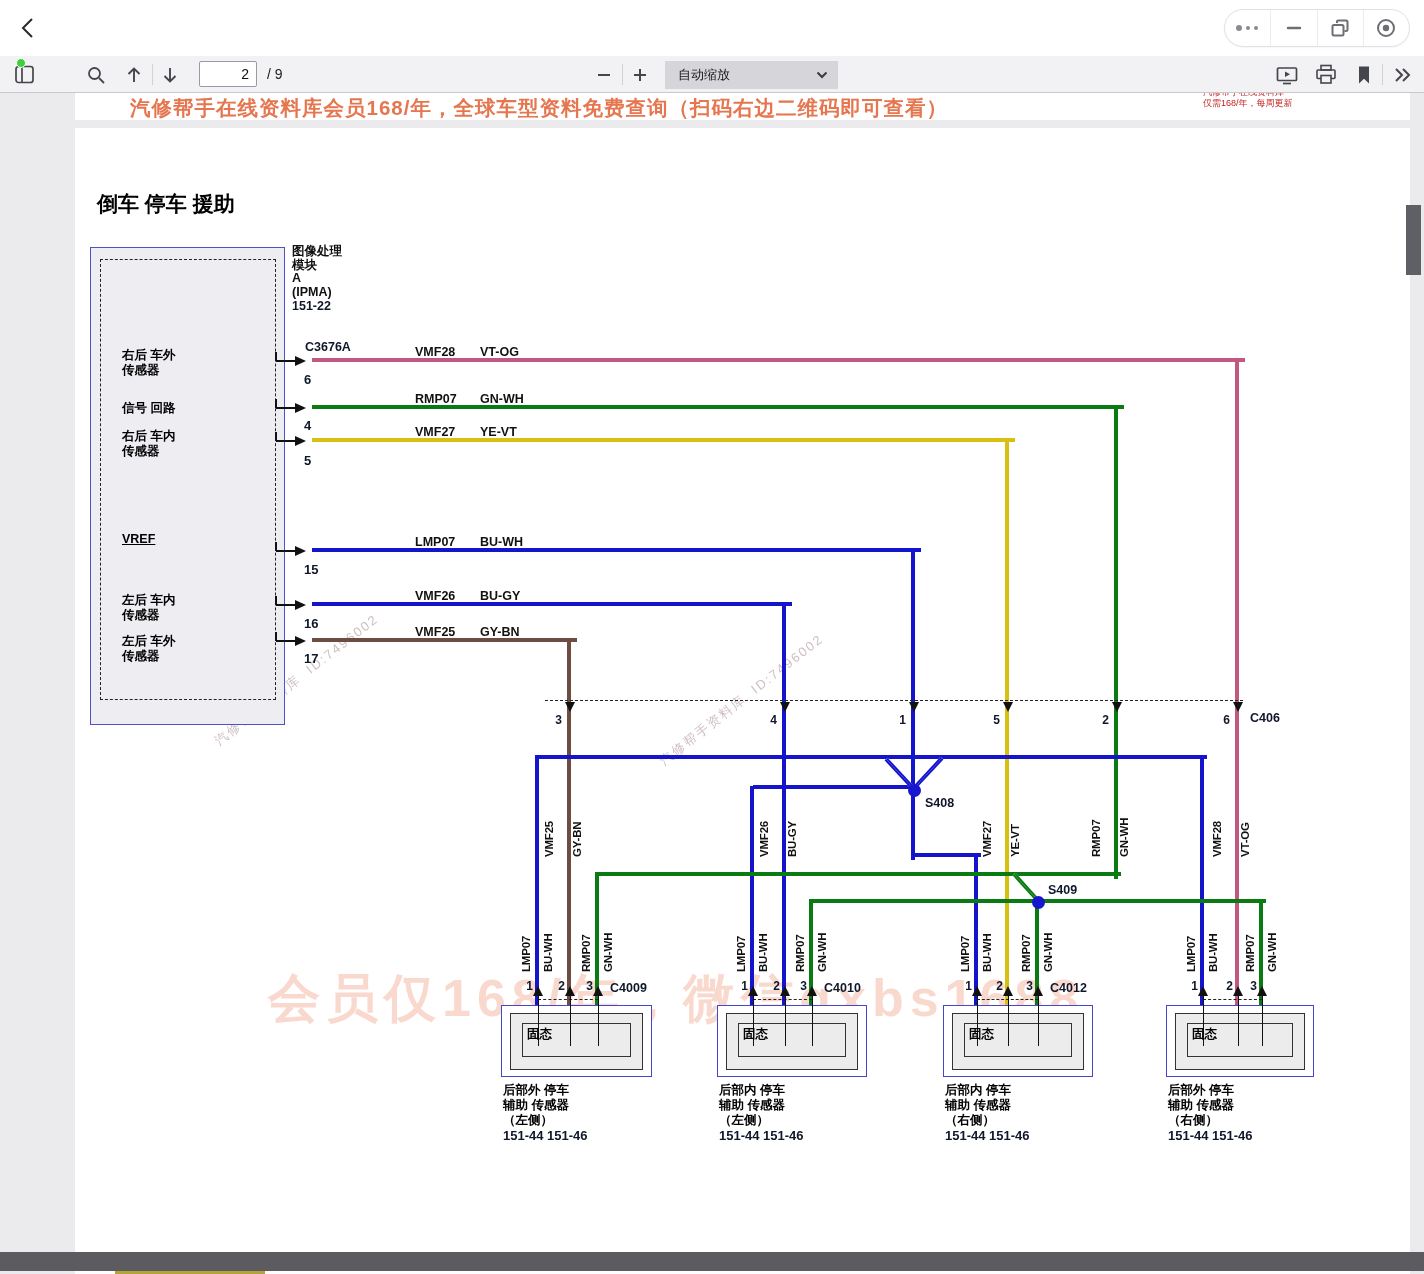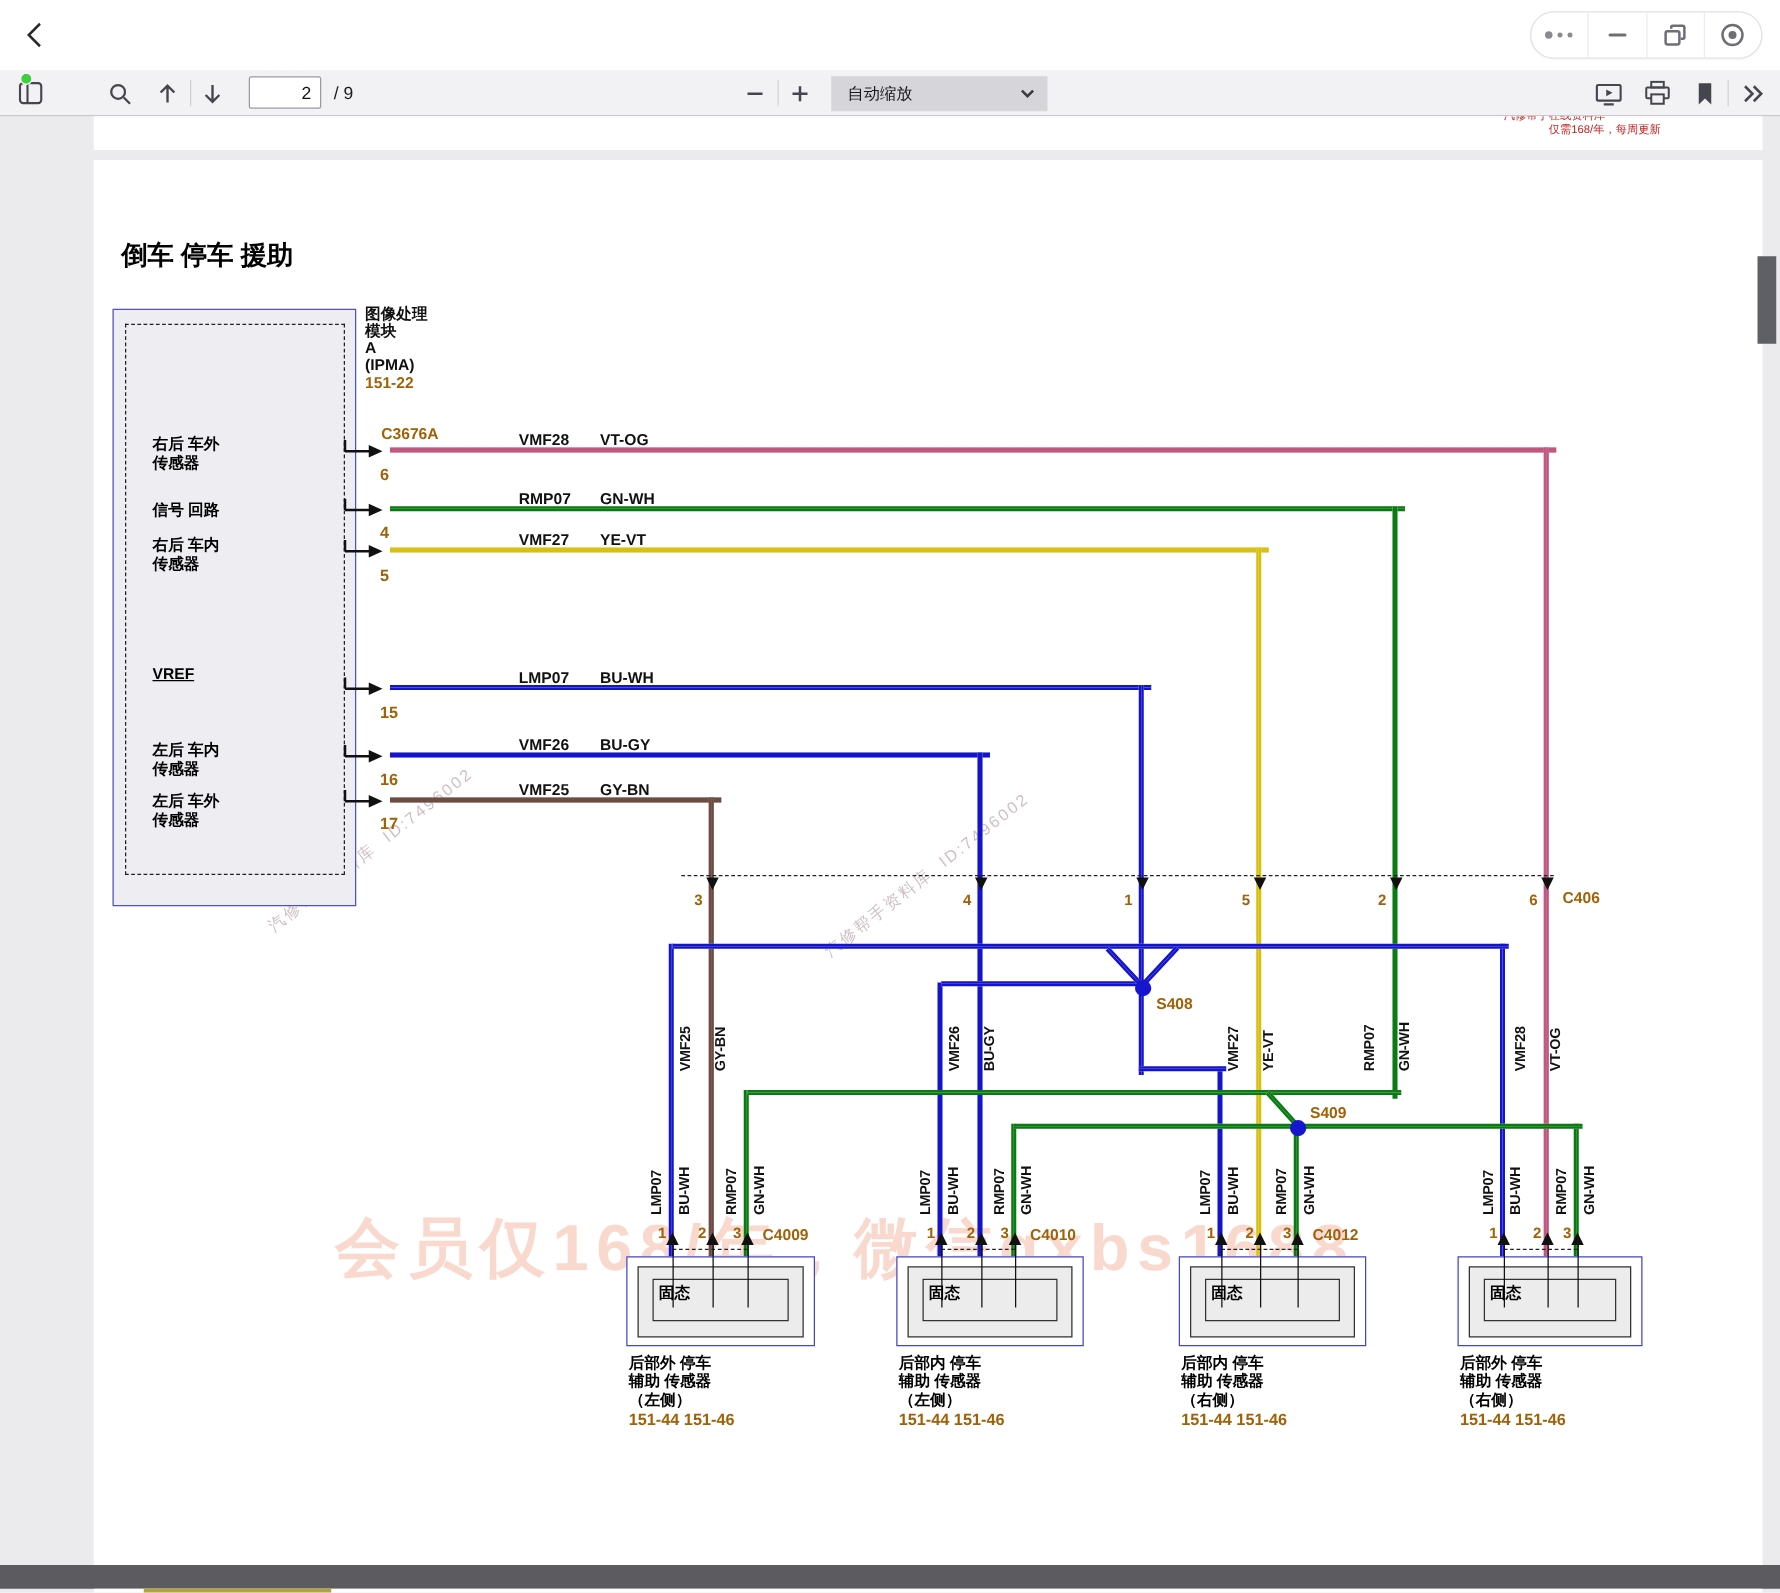--- a/index.html
+++ b/index.html
@@ -38,21 +38,21 @@
   
   .hw { position:absolute; height:3px; border-top:2px solid; border-bottom:2px solid; }
   .vw { position:absolute; width:3px; border-left:2px solid; border-right:2px solid; }
   .dg { position:absolute; height:3px; border-top:2px solid; border-bottom:2px solid; transform-origin:0 50%; }
   .vtog { border-color:#c05880; background:#f09ab8; }
   .gnwh { border-color:#0a7a12; background:#e9f6e9; }
   .yevt { border-color:#d8c013; background:#f8f3c0; }
   .buwh { border-color:#1414cc; background:#ffffff; }
   .bugy { border-color:#1414cc; background:#d2d2de; }
   .gybn { border-color:#6e4c42; background:#a39894; }
-  .blue { color:#a16207; font-weight:bold; }
+  .blue { color:#0f172a; font-weight:bold; }
   .blk  { color:#111; font-weight:bold; }
   .lbl  { position:absolute; font-size:12.5px; white-space:nowrap; }
   .rot  { position:absolute; transform:rotate(-90deg); transform-origin:0 0; font-size:11.5px;
           font-weight:bold; color:#111; letter-spacing:-0.2px; white-space:nowrap; }
   .ar-r { position:absolute; width:0; height:0; border-top:5px solid transparent; border-bottom:5px solid transparent; border-left:11px solid #111; }
   .ar-d { position:absolute; width:0; height:0; border-left:5px solid transparent; border-right:5px solid transparent; border-top:10px solid #111; }
   .ar-u { position:absolute; width:0; height:0; border-left:5px solid transparent; border-right:5px solid transparent; border-bottom:10px solid #111; }
   .thin { position:absolute; background:#111; }
   .dash { position:absolute; border-top:1.6px dashed #222; }
   .dot  { position:absolute; width:13px; height:13px; border-radius:50%; background:#1616cf; }
@@ -165,22 +165,23 @@
   <div class="tbi" style="left:1390px;width:26px;">
     <svg class="ic" width="20" height="16" viewBox="0 0 20 16">
       <polyline points="3,2 9,8 3,14" fill="none" stroke="#45454d" stroke-width="2"></polyline>
       <polyline points="10,2 16,8 10,14" fill="none" stroke="#45454d" stroke-width="2"></polyline>
     </svg>
   </div>
 </div>
 <div class="greendot"></div>
 
 <div id="page1strip">
+  <div id="banner">汽修帮手在线资料库会员168/年，全球车型资料免费查询（扫码右边二维码即可查看）</div>
   <div class="qrnote" style="top:-6px;">汽修帮手在线资料库</div>
-  <div class="qrnote" style="top:5px;margin-left:36px;">仅需168/年，每周更新</div>
+  <div class="qrnote" style="top:5px;">仅需168/年，每周更新</div>
 </div>
 
 <div id="page">
     <div class="wm-big" style="left: 193px; top: 836px;">会员仅168/年，微信qxbs1688</div>
     <div class="wm-stamp" style="left: 120px; top: 544px;">汽修帮手资料库&nbsp; ID:7496002</div>
     <div class="wm-stamp" style="left: 565px; top: 564px;">汽修帮手资料库&nbsp; ID:7496002</div>
     <div class="lbl" style="left: 22px; top: 62px; font-size: 21px; font-weight: bold; color: rgb(0, 0, 0);">倒车 停车 援助</div>
     <div style="position: absolute; left: 15px; top: 119px; width: 195px; height: 478px; border: 1.5px solid rgb(80, 80, 200); background: rgb(237, 237, 242);"></div>
     <div style="position: absolute; left: 25px; top: 131px; width: 176px; height: 441px; border: 1.4px dashed rgb(34, 34, 34);"></div>
     <div class="lbl blk" style="left: 217px; top: 115px;">图像处理</div>

